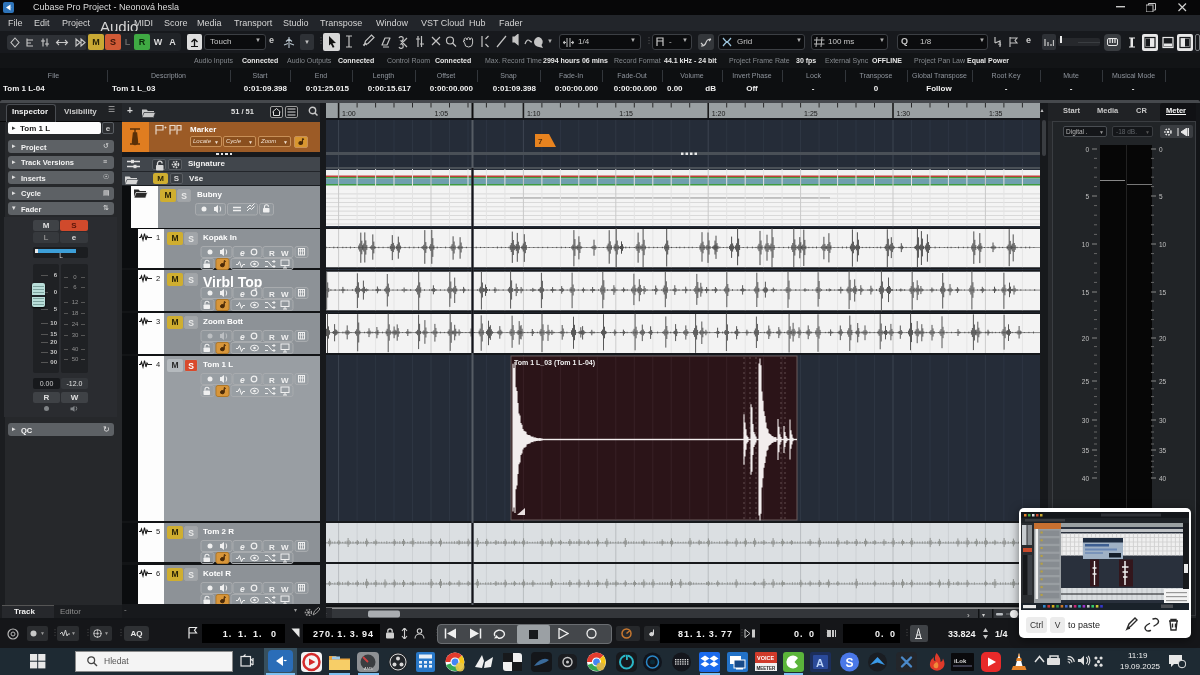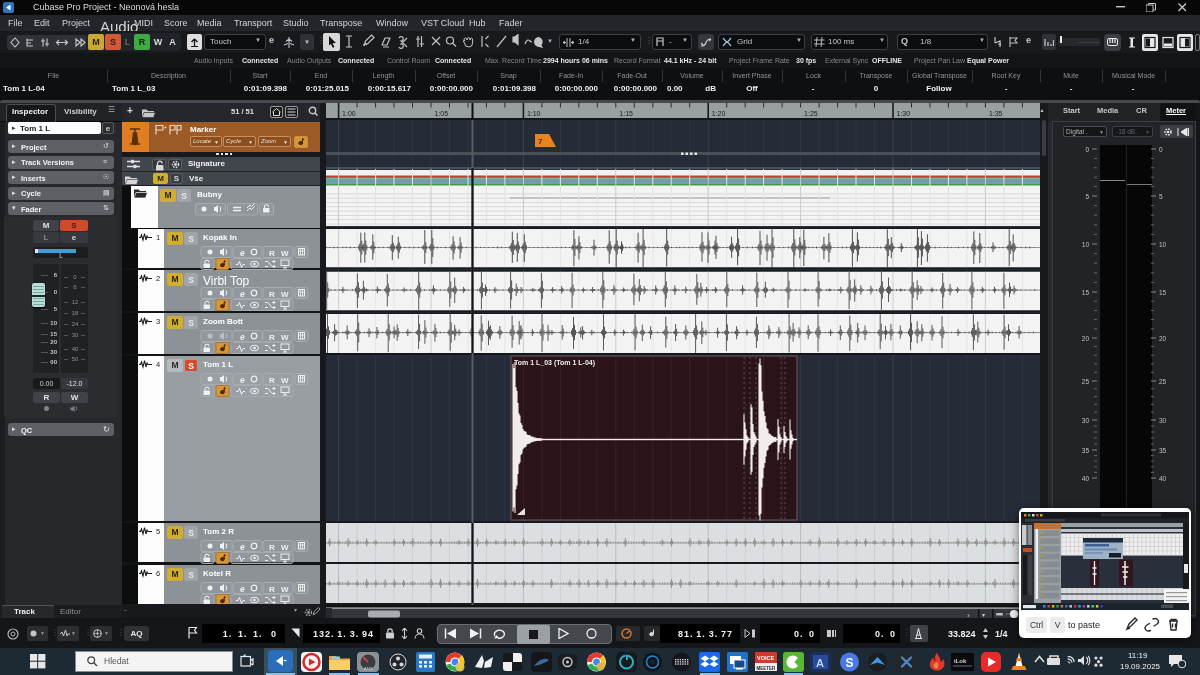--- a/index.html
+++ b/index.html
@@ -505,21 +505,21 @@
   </svg>
 <div class="a" style="left:122px;top:270px;width:198px;height:41px;background:#0b0d0f;"></div>
 <div class="a" style="left:138px;top:270px;width:26px;height:41px;background:#fdfdfd;"></div>
 <svg class="a" style="left:139px;top:274px" width="13" height="9" viewBox="0 0 13 9">
     <path d="M0 4.5 h1.5 l1-2.5 1.5 5 1.5-6.5 1.5 6.5 1-4 1 1.5 h4" stroke="#1a1a1a" stroke-width="1.1" fill="none"></path>
   </svg>
 <div class="tx" style="left:156px;top:274px;font-size:7.5px;color:#1a1a1a;font-weight:400;">2</div>
 <div class="a" style="left:164px;top:270px;width:156px;height:41px;background:#8d9297;"></div>
 <div class="a" style="left:167px;top:273px;width:16px;height:13px;background:#cfae30;border-radius:2px;text-align:center;line-height:13px;font-size:8.5px;font-weight:700;color:#2a2408;">M</div>
 <div class="a" style="left:184px;top:273px;width:14px;height:13px;background:rgba(255,255,255,0.18);border:1px solid #a0a3a6;border-radius:2px;text-align:center;line-height:12px;font-size:8.5px;font-weight:700;color:#e8e8e8;">S</div>
-<div class="tx" style="left:203px;top:274px;font-size:12px;color:#fff;font-weight:400;">Virbl Top</div>
+<div class="tx" style="left:203px;top:274px;font-size:14px;color:#fff;font-weight:700;">Virbl Top</div>
 <svg class="a" style="left:200px;top:287px" width="110" height="24" viewBox="0 0 110 24">
     <rect x="1" y="0.5" width="31" height="11" rx="2" fill="#9aa0a5" fill-opacity="0.35" stroke="#a8abae" stroke-width="1"></rect>
     <rect x="33" y="0.5" width="29" height="11" rx="2" fill="#9aa0a5" fill-opacity="0.35" stroke="#a8abae" stroke-width="1"></rect>
     <rect x="63" y="0.5" width="30" height="11" rx="2" fill="#9aa0a5" fill-opacity="0.35" stroke="#a8abae" stroke-width="1"></rect>
     <rect x="95" y="0.5" width="13" height="11" rx="2" fill="#9aa0a5" fill-opacity="0.35" stroke="#a8abae" stroke-width="1"></rect>
     <g>
       <circle cx="10" cy="6" r="2.5" fill="#f0f0f0"></circle>
       <path d="M20 4 h1.5 L24 2 v8 L21.5 8 H20 Z" fill="#f0f0f0"></path>
       <path d="M26 3.5 Q27.5 6 26 8.5" stroke="#f0f0f0" stroke-width="1" fill="none"></path>
     </g>
@@ -1350,21 +1350,21 @@
 <div class="a" style="left:124px;top:626px;width:25px;height:15px;background:#2f3134;border-radius:3px;text-align:center;line-height:15px;font-size:8px;font-weight:700;color:#e8e8e8;">AQ</div>
 <svg class="a" style="left:188px;top:627px" width="10" height="12" viewBox="0 0 10 12">
     <path d="M1 0.5 V11.5 M1 0.5 H8.5 L6.5 3.25 L8.5 6 H1" fill="none" stroke="#e8e8e8" stroke-width="1.2"></path>
   </svg>
 <div class="a" style="left:202px;top:624px;width:83px;height:19px;background:#000;"></div>
 <div class="tx" style="right:923px;top:629px;font-size:9px;color:#f4f4f4;font-weight:700;letter-spacing:1px;">1.  1.  1.   0</div>
 <svg class="a" style="left:291px;top:628px" width="9" height="10" viewBox="0 0 9 10">
     <path d="M0.5 0.5 L8.5 0.5 L8.5 9.5 Z" fill="#e8e8e8"></path>
   </svg>
 <div class="a" style="left:303px;top:624px;width:77px;height:19px;background:#000;"></div>
-<div class="tx" style="right:826px;top:629px;font-size:9px;color:#f4f4f4;font-weight:700;letter-spacing:1px;">132. 1. 3. 94</div>
+<div class="tx" style="right:826px;top:629px;font-size:9px;color:#f4f4f4;font-weight:700;letter-spacing:1px;">270. 1. 3. 94</div>
 <svg class="a" style="left:385px;top:628px" width="10" height="11" viewBox="0 0 10 11">
     <rect x="1" y="4.5" width="8" height="6" rx="1" fill="#d0d0d0"></rect>
     <path d="M2.8 4.5 V3 a2.2 2.2 0 0 1 4.4 0 V4.5" fill="none" stroke="#d0d0d0" stroke-width="1.3"></path>
   </svg>
 <svg class="a" style="left:400px;top:628px" width="9" height="11" viewBox="0 0 9 11">
     <path d="M4.5 0 v11 M4.5 0 L2 3 M4.5 0 L7 3 M4.5 11 L2 8 M4.5 11 L7 8" stroke="#d0d0d0" stroke-width="1.1" fill="none"></path>
   </svg>
 <svg class="a" style="left:414px;top:628px" width="11" height="11" viewBox="0 0 11 11">
     <circle cx="5.5" cy="3" r="2.2" fill="none" stroke="#d0d0d0" stroke-width="1.1"></circle>
     <path d="M1 10.5 a4.5 4.5 0 0 1 9 0" fill="none" stroke="#d0d0d0" stroke-width="1.1"></path>

